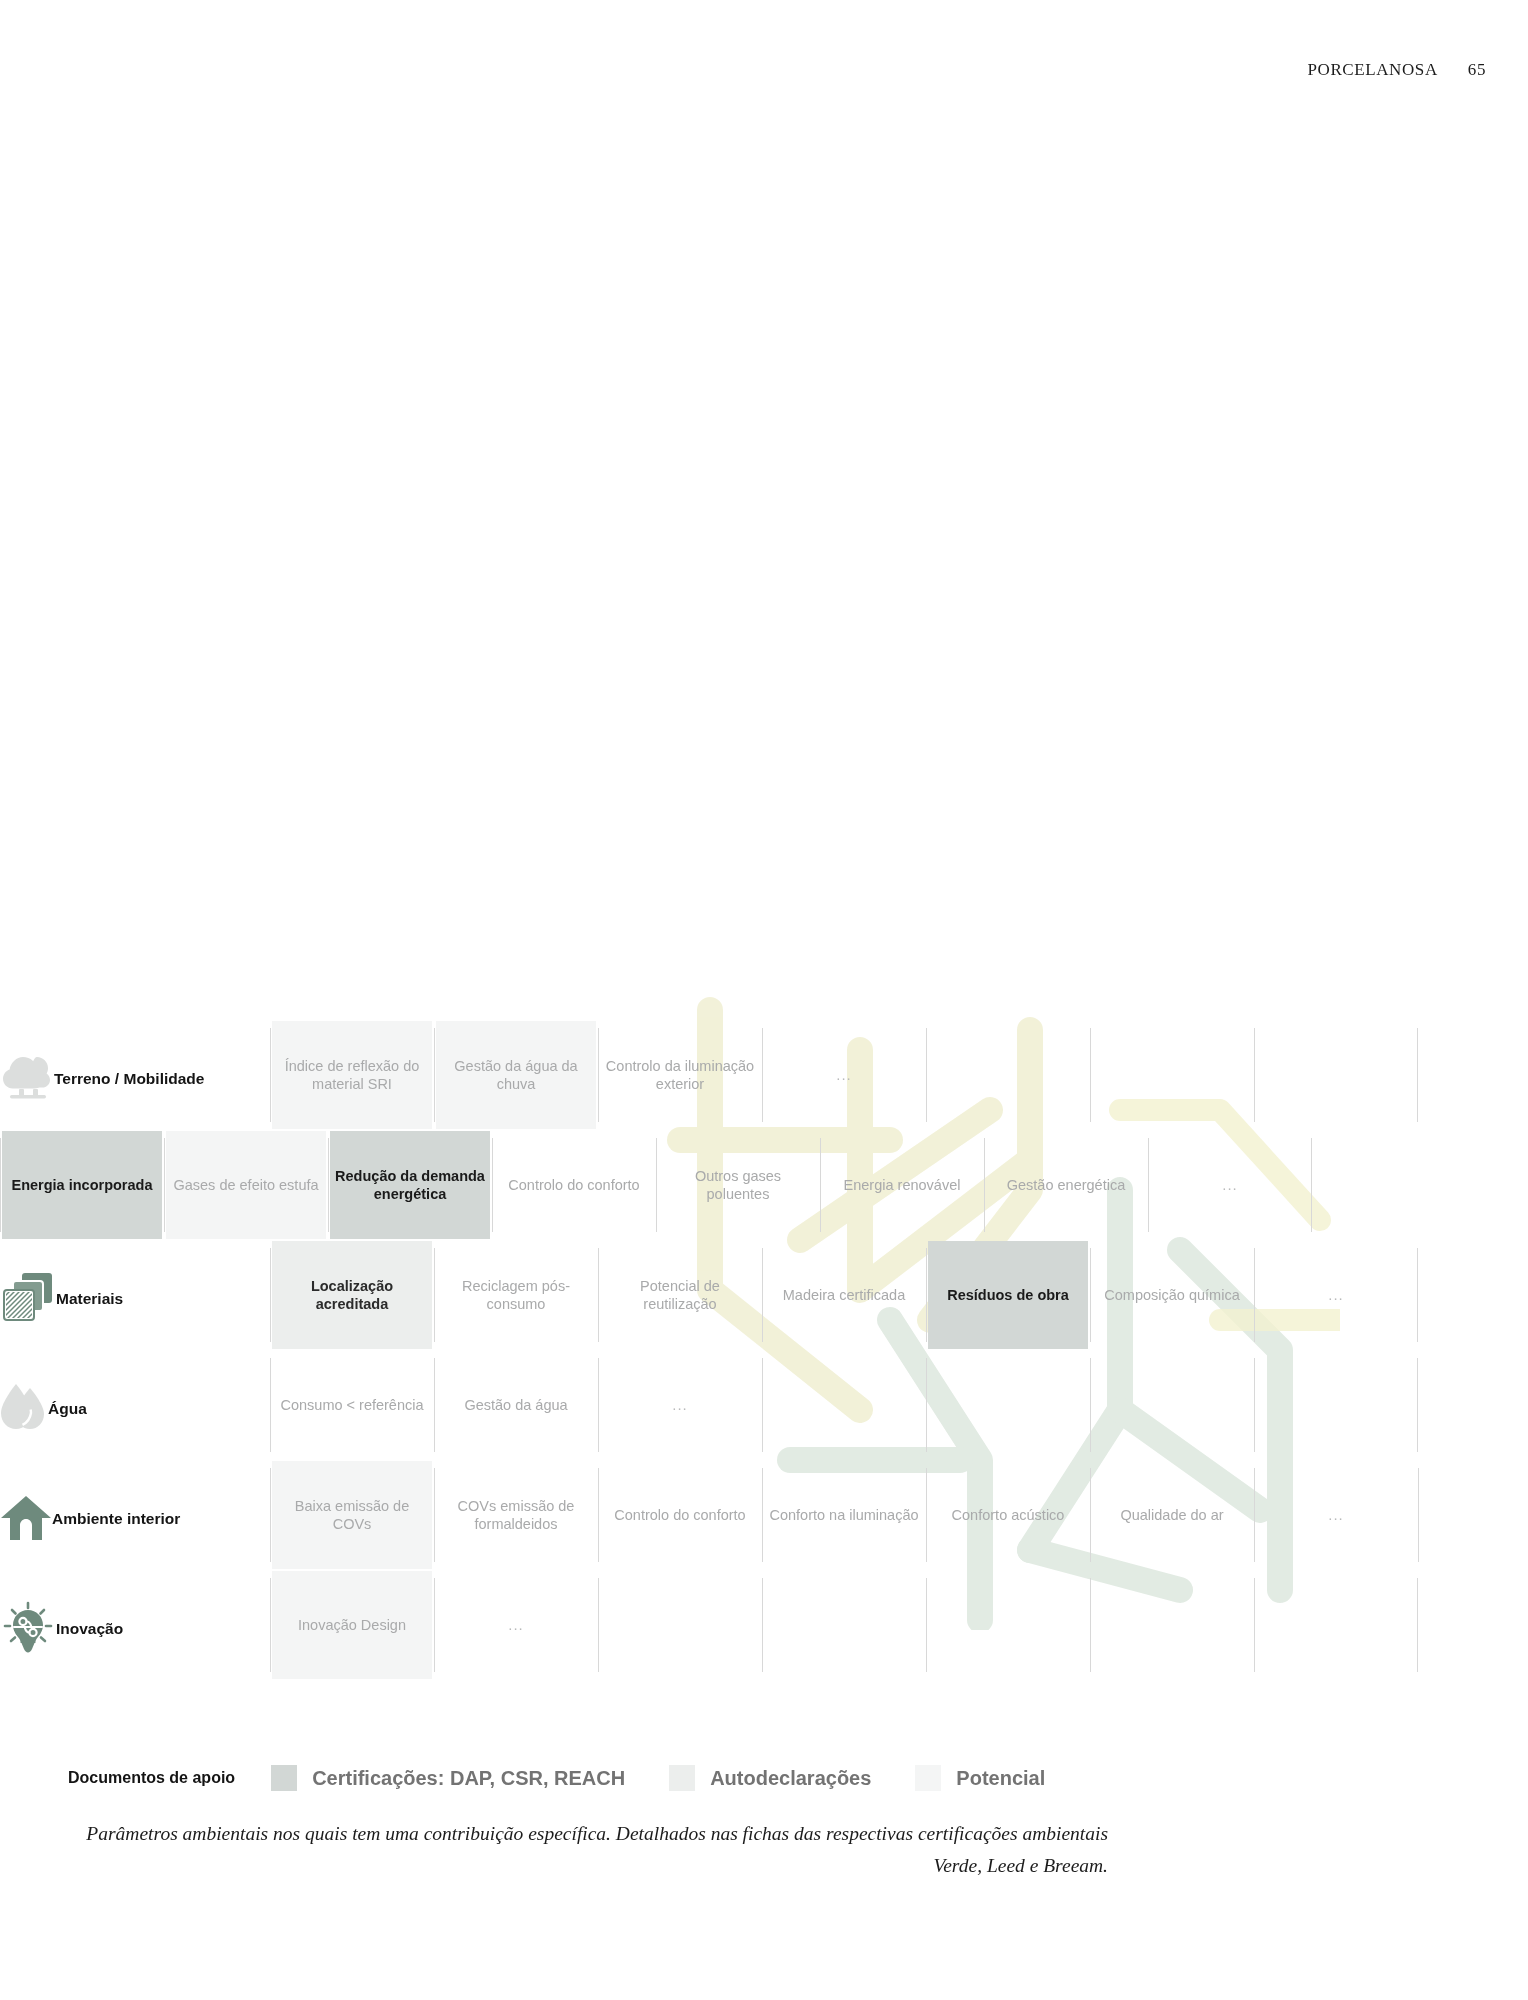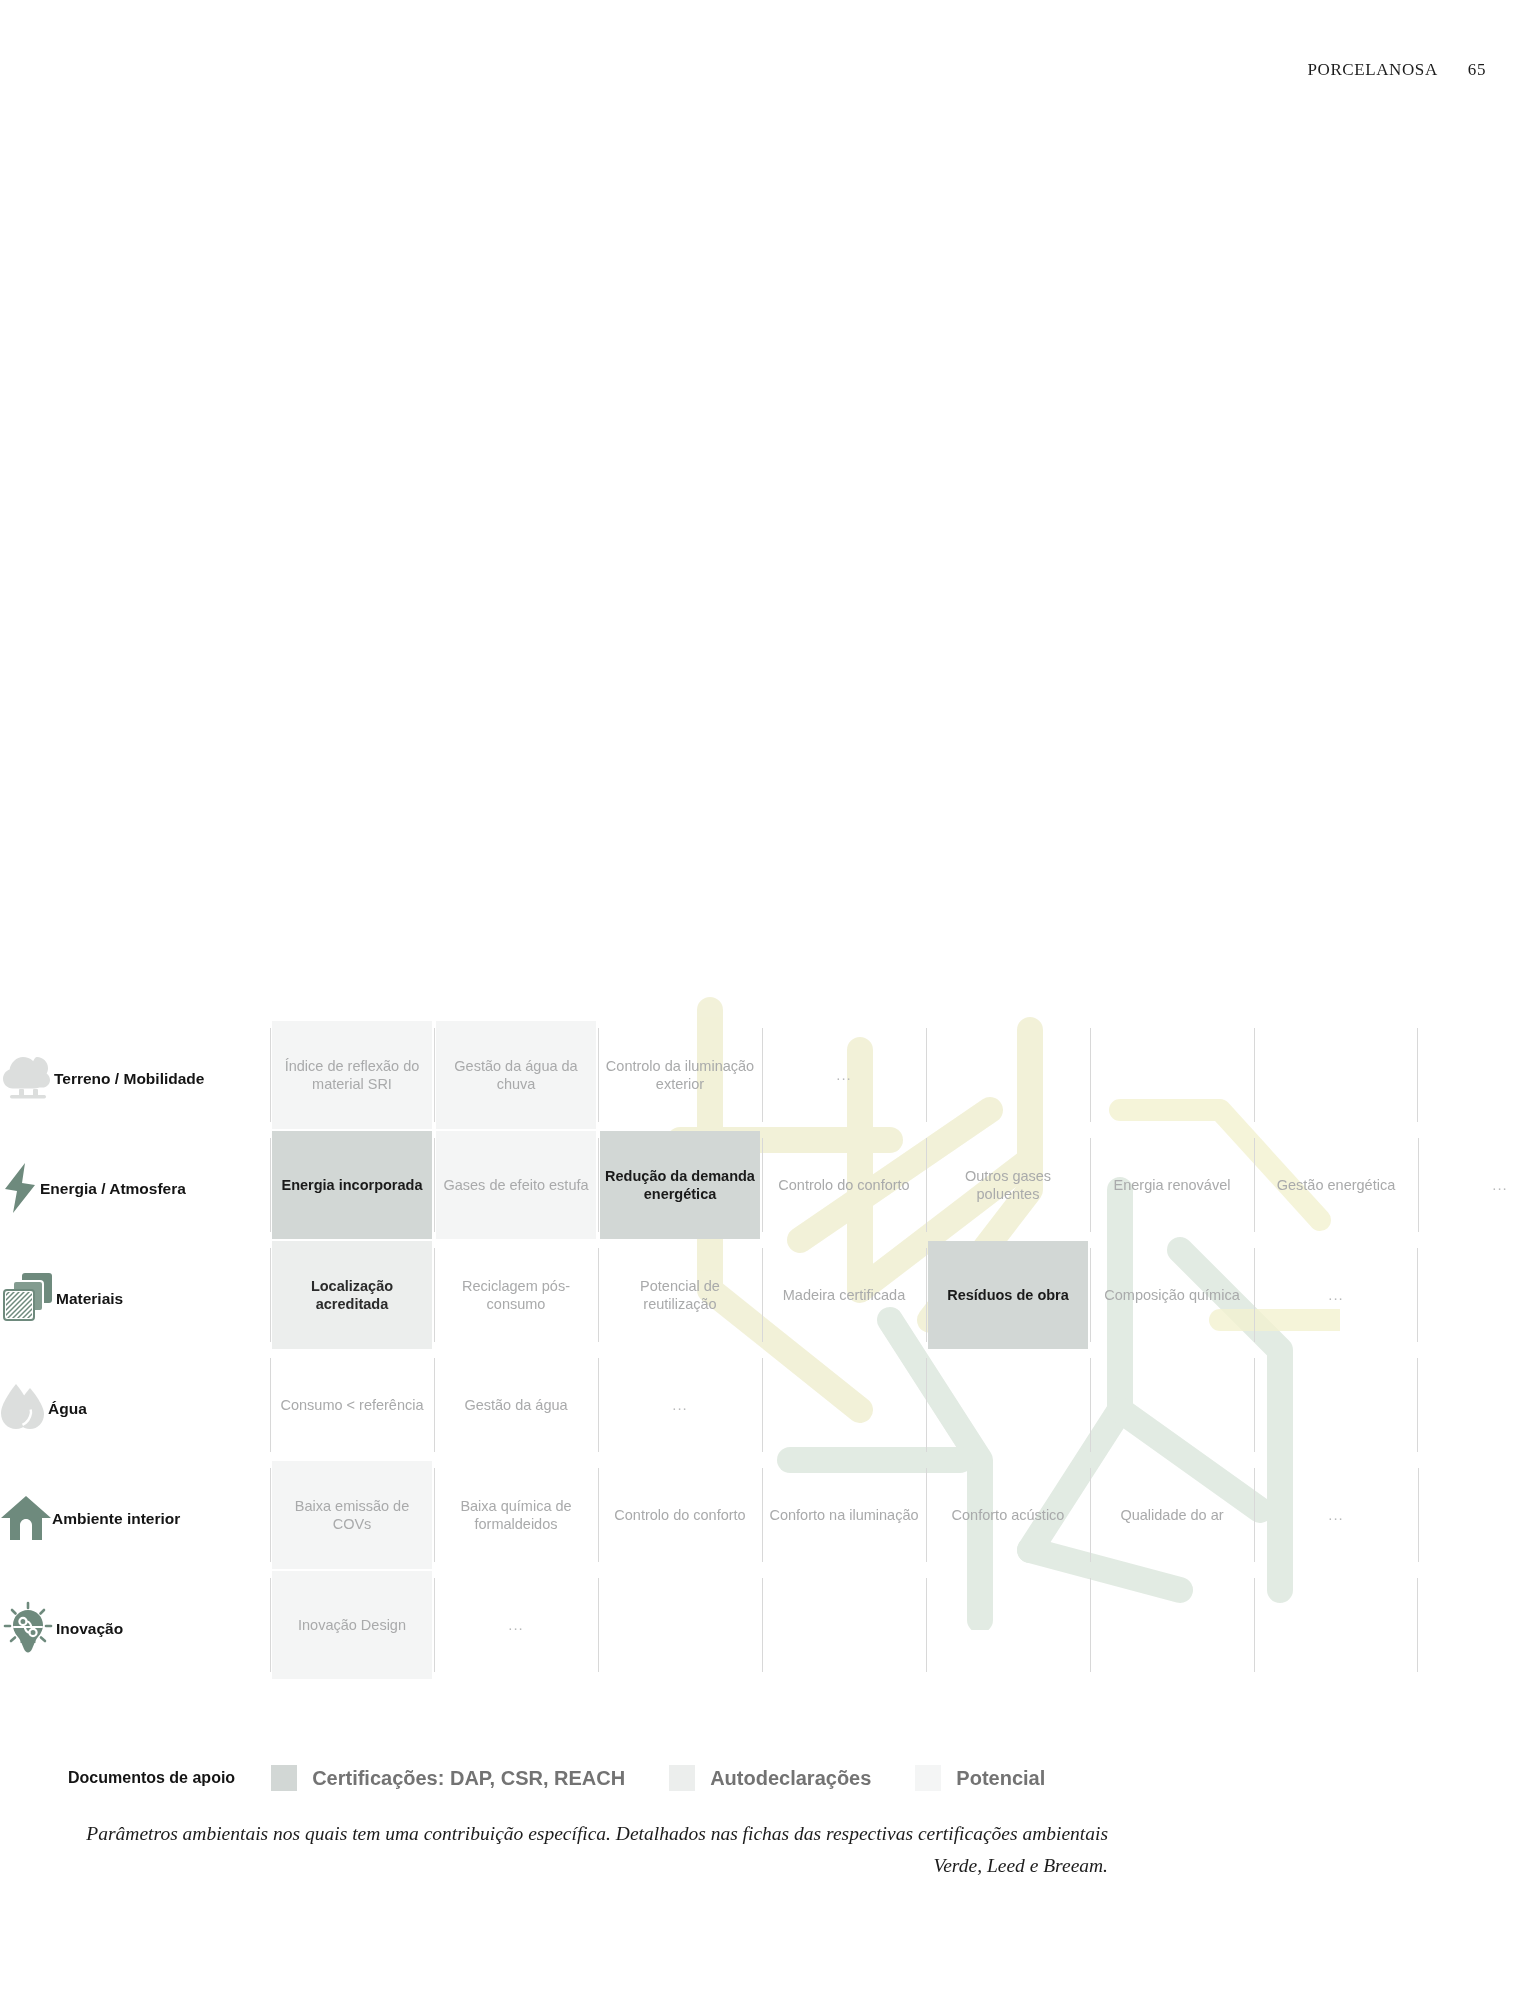--- a/index.html
+++ b/index.html
@@ -278,28 +278,20 @@
             <span class="ctext"></span>
           </div>
         <div class="cell lvl-none empty last-rule">
             <span class="box"></span>
             <span class="ctext"></span>
           </div>
       </div>
     </div>
 
     <div class="mrow">
-      <div class="rowlabel">
-        <span class="icon">
-          <svg width="40" height="52" viewBox="0 0 40 52" xmlns="http://www.w3.org/2000/svg">
-            <path d="M25 1 L5 27 L17 29 L13 51 L35 23 L22 21 Z" fill="#6e8a7d"></path>
-          </svg>
-        </span>
-        <span class="rl-text">Energia / Atmosfera</span>
-      </div>
       <div class="cells">
         <div class="cell lvl-cert">
             <span class="box"></span>
             <span class="ctext">Energia incorporada</span>
           </div>
         <div class="cell lvl-pot">
             <span class="box"></span>
             <span class="ctext">Gases de efeito estufa</span>
           </div>
         <div class="cell lvl-cert">
@@ -433,21 +425,21 @@
         </span>
         <span class="rl-text">Ambiente interior</span>
       </div>
       <div class="cells">
         <div class="cell lvl-pot">
             <span class="box"></span>
             <span class="ctext">Baixa emissão de COVs</span>
           </div>
         <div class="cell lvl-none">
             <span class="box"></span>
-            <span class="ctext">Baixa química de formaldeidos</span>
+            <span class="ctext">COVs emissão de formaldeidos</span>
           </div>
         <div class="cell lvl-none">
             <span class="box"></span>
             <span class="ctext">Controlo do conforto</span>
           </div>
         <div class="cell lvl-none">
             <span class="box"></span>
             <span class="ctext">Conforto na iluminação</span>
           </div>
         <div class="cell lvl-none">

